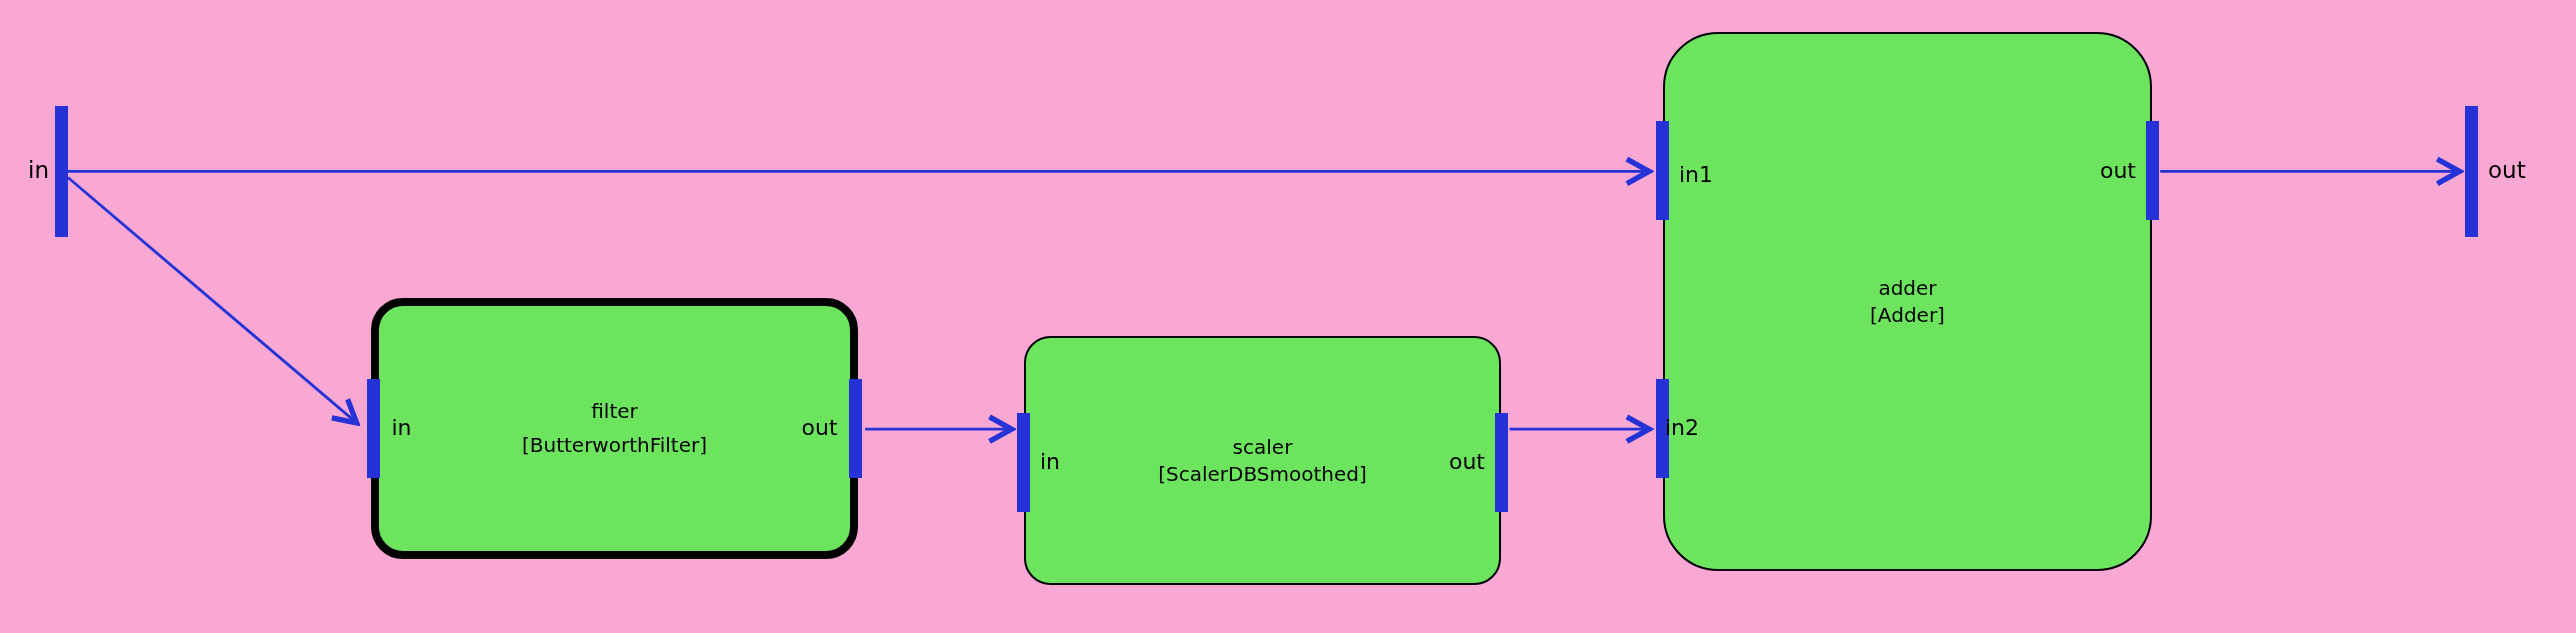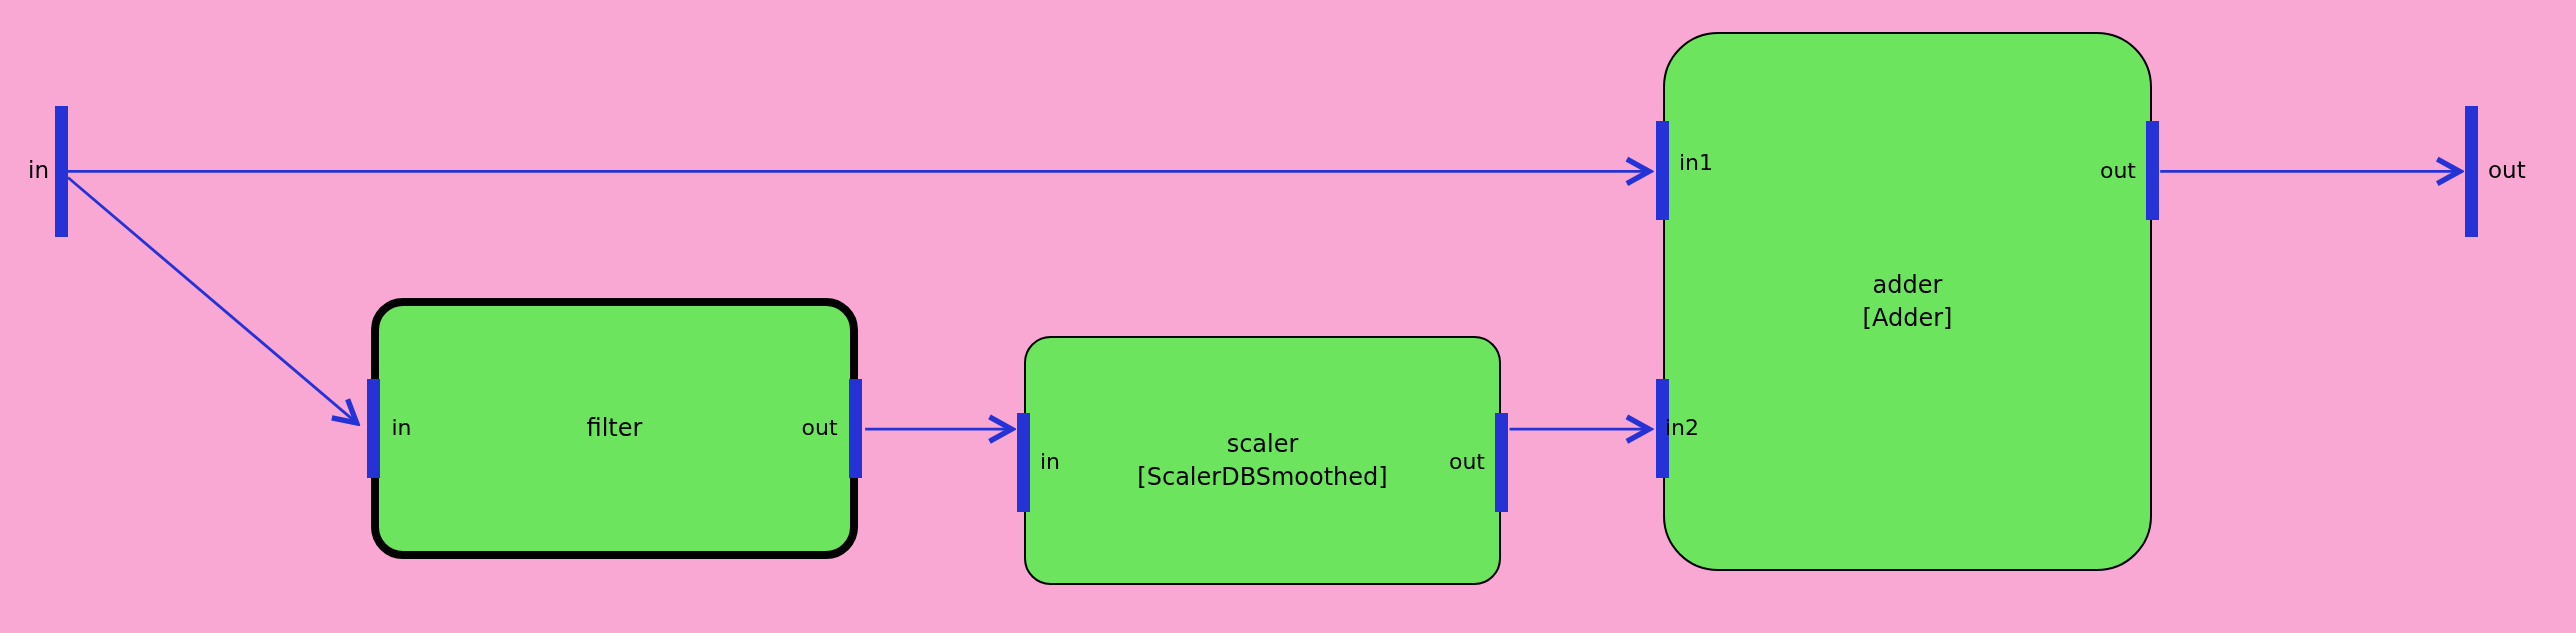--- a/index.html
+++ b/index.html
@@ -25,21 +25,21 @@
     flex-direction: column;
     align-items: center;
     justify-content: center;
     box-sizing: border-box;
   }
   .block.selected {
     border-width: 8px;
     border-radius: 32px;
   }
   .block-name, .block-type {
-    font-size: 24px;
+    font-size: 20px;
     color: #000000;
     text-align: center;
     line-height: 1.35;
     white-space: nowrap;
   }
   .port-bar {
     position: absolute;
     width: 13.2px;
     height: 99px;
     background: #2533d6;
@@ -81,21 +81,21 @@
   
   #block-scaler { left: 1024px; top: 302px; width: 477px; height: 249px; margin-top: 34px; }
   #scaler-port-in        { left: -8.8px;  top: 75px; }
   #scaler-port-in-label  { left: 14px;   top: 111px; }
   #scaler-port-out       { right: -8.8px; top: 75px; }
   #scaler-port-out-label { right: 14px;  top: 111px; }
 
   
   #block-adder { left: 1663px; top: 32px; width: 489px; height: 539px; border-radius: 55px; }
   #adder-port-in1        { left: -8.8px;  top: 87px; }
-  #adder-port-in1-label  { left: 14px;   top: 116px; }
+  #adder-port-in1-label  { left: 14px;   top: 128px; }
   #adder-port-in2        { left: -8.8px;  top: 345px; }
   #adder-port-in2-label  { left: 0;   top: 381px; }
   #adder-port-out        { right: -8.8px; top: 87px; }
   #adder-port-out-label  { right: 14px;  top: 124px; }
 </style>
 </head>
 <body>
 
 <div class="canvas">
 
@@ -113,20 +113,21 @@
   </svg>
 
   <div class="ext-port-bar" id="ext-in-bar"></div>
   <div class="ext-port-label" id="ext-in-label">in</div>
 
   <div class="ext-port-bar" id="ext-out-bar"></div>
   <div class="ext-port-label" id="ext-out-label">out</div>
 
   <div class="block selected" id="block-filter">
     <div class="block-name">filter</div>
+    <div class="block-type">[ButterworthFilter]</div>
     <div class="port-bar" id="filter-port-in"></div>
     <div class="port-label" id="filter-port-in-label">in</div>
     <div class="port-bar" id="filter-port-out"></div>
     <div class="port-label" id="filter-port-out-label">out</div>
   </div>
 
   <div class="block" id="block-scaler">
     <div class="block-name">scaler</div>
     <div class="block-type">[ScalerDBSmoothed]</div>
     <div class="port-bar" id="scaler-port-in"></div>

